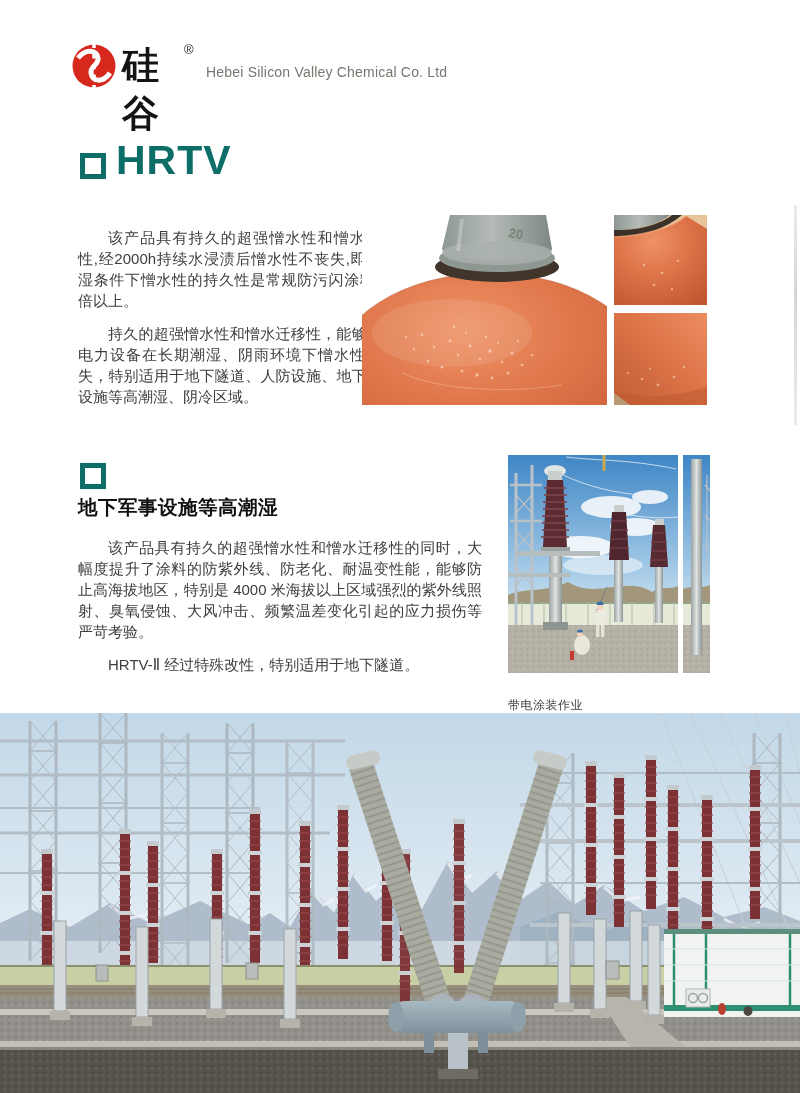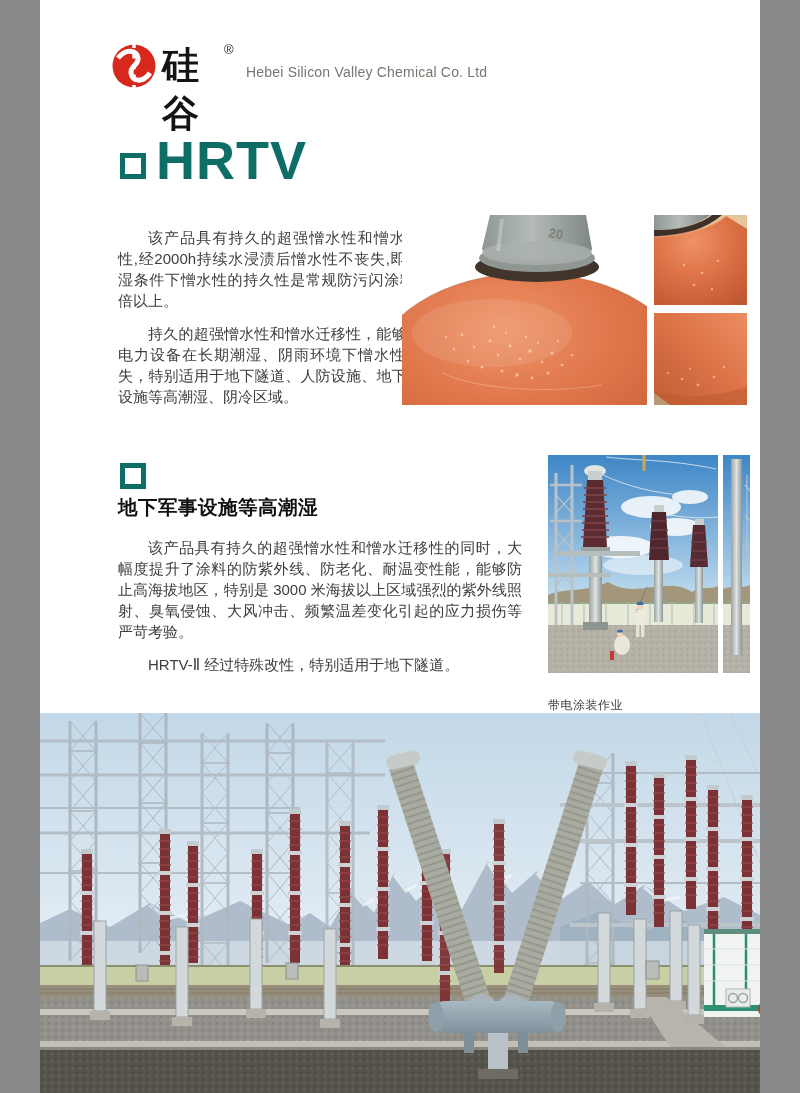--- a/index.html
+++ b/index.html
@@ -1,31 +1,31 @@
 <!DOCTYPE html>
 <html><head>
 <meta charset="utf-8">
 <style>
   html,body{margin:0;padding:0;background:#888;}
   .page{
-    position:relative;width:720px;height:1093px;margin:0 auto;
+    position:relative;width:800px;height:1093px;margin:0 auto;
     background:#ffffff;overflow:hidden;
     font-family:"Liberation Sans","DejaVu Sans",sans-serif;
   }
   
   .logo-row{position:absolute;left:70px;top:40px;height:56px;}
   .logo-icon{position:absolute;left:0;top:2px;}
   .logo-cn{position:absolute;left:52px;top:2px;font-size:37px;font-weight:900;
     color:#141414;letter-spacing:3px;line-height:48px;}
   .logo-reg{position:absolute;left:114px;top:2px;font-size:13px;color:#2a2a2a;}
   .company-en{position:absolute;left:206px;top:64px;font-size:14px;color:#77776f;
     letter-spacing:.2px;white-space:nowrap;}
   
   .sec-bullet{position:absolute;width:16px;height:16px;border:5px solid #0d6e67;}
-  .sec-title{position:absolute;margin:0;font-size:54px;font-weight:bold;color:#0d6e67;
+  .sec-title{position:absolute;margin:0;font-size:41px;font-weight:bold;color:#0d6e67;
     letter-spacing:1px;line-height:42px;white-space:nowrap;}
   .sec-sub{position:absolute;margin:0;font-size:19.5px;font-weight:bold;color:#101010;
     letter-spacing:.5px;white-space:nowrap;}
   
   .txt{position:absolute;color:#3d3d3d;font-size:15px;line-height:21px;
     text-align:justify;}
   .txt p{margin:0 0 12px 0;text-indent:2em;}
   
   .img-grid{position:absolute;left:362px;top:215px;display:flex;gap:7px;}
   .img-grid .small-col{display:flex;flex-direction:column;gap:8px;}
@@ -152,21 +152,21 @@
         </g>
       </svg>
     </div>
   </div>
   <div class="edge-strip"></div>
 
   <span class="sec-bullet" style="left:80px;top:463px;"></span>
   <h2 class="sec-sub" style="left:78px;top:494px;">地下军事设施等高潮湿</h2>
 
   <div class="txt" style="left:78px;top:537px;width:404px;">
-    <p>该产品具有持久的超强憎水性和憎水迁移性的同时，大幅度提升了涂料的防紫外线、防老化、耐温变性能，能够防止高海拔地区，特别是 3000 米海拔以上区域强烈的紫外线照射、臭氧侵蚀、大风冲击、频繁温差变化引起的应力损伤等严苛考验。</p>
+    <p>该产品具有持久的超强憎水性和憎水迁移性的同时，大幅度提升了涂料的防紫外线、防老化、耐温变性能，能够防止高海拔地区，特别是 4000 米海拔以上区域强烈的紫外线照射、臭氧侵蚀、大风冲击、频繁温差变化引起的应力损伤等严苛考验。</p>
     <p>HRTV-Ⅱ 经过特殊改性，特别适用于地下隧道。</p>
   </div>
 
   <div class="live-photo">
     <svg width="170" height="218" viewBox="0 0 170 218">
       <defs>
         <linearGradient id="skyG" x1="0" y1="0" x2="0" y2="1">
           <stop offset="0" stop-color="#3e86c6"></stop>
           <stop offset="0.8" stop-color="#a9cde8"></stop>
           <stop offset="1" stop-color="#c9e0ef"></stop>

